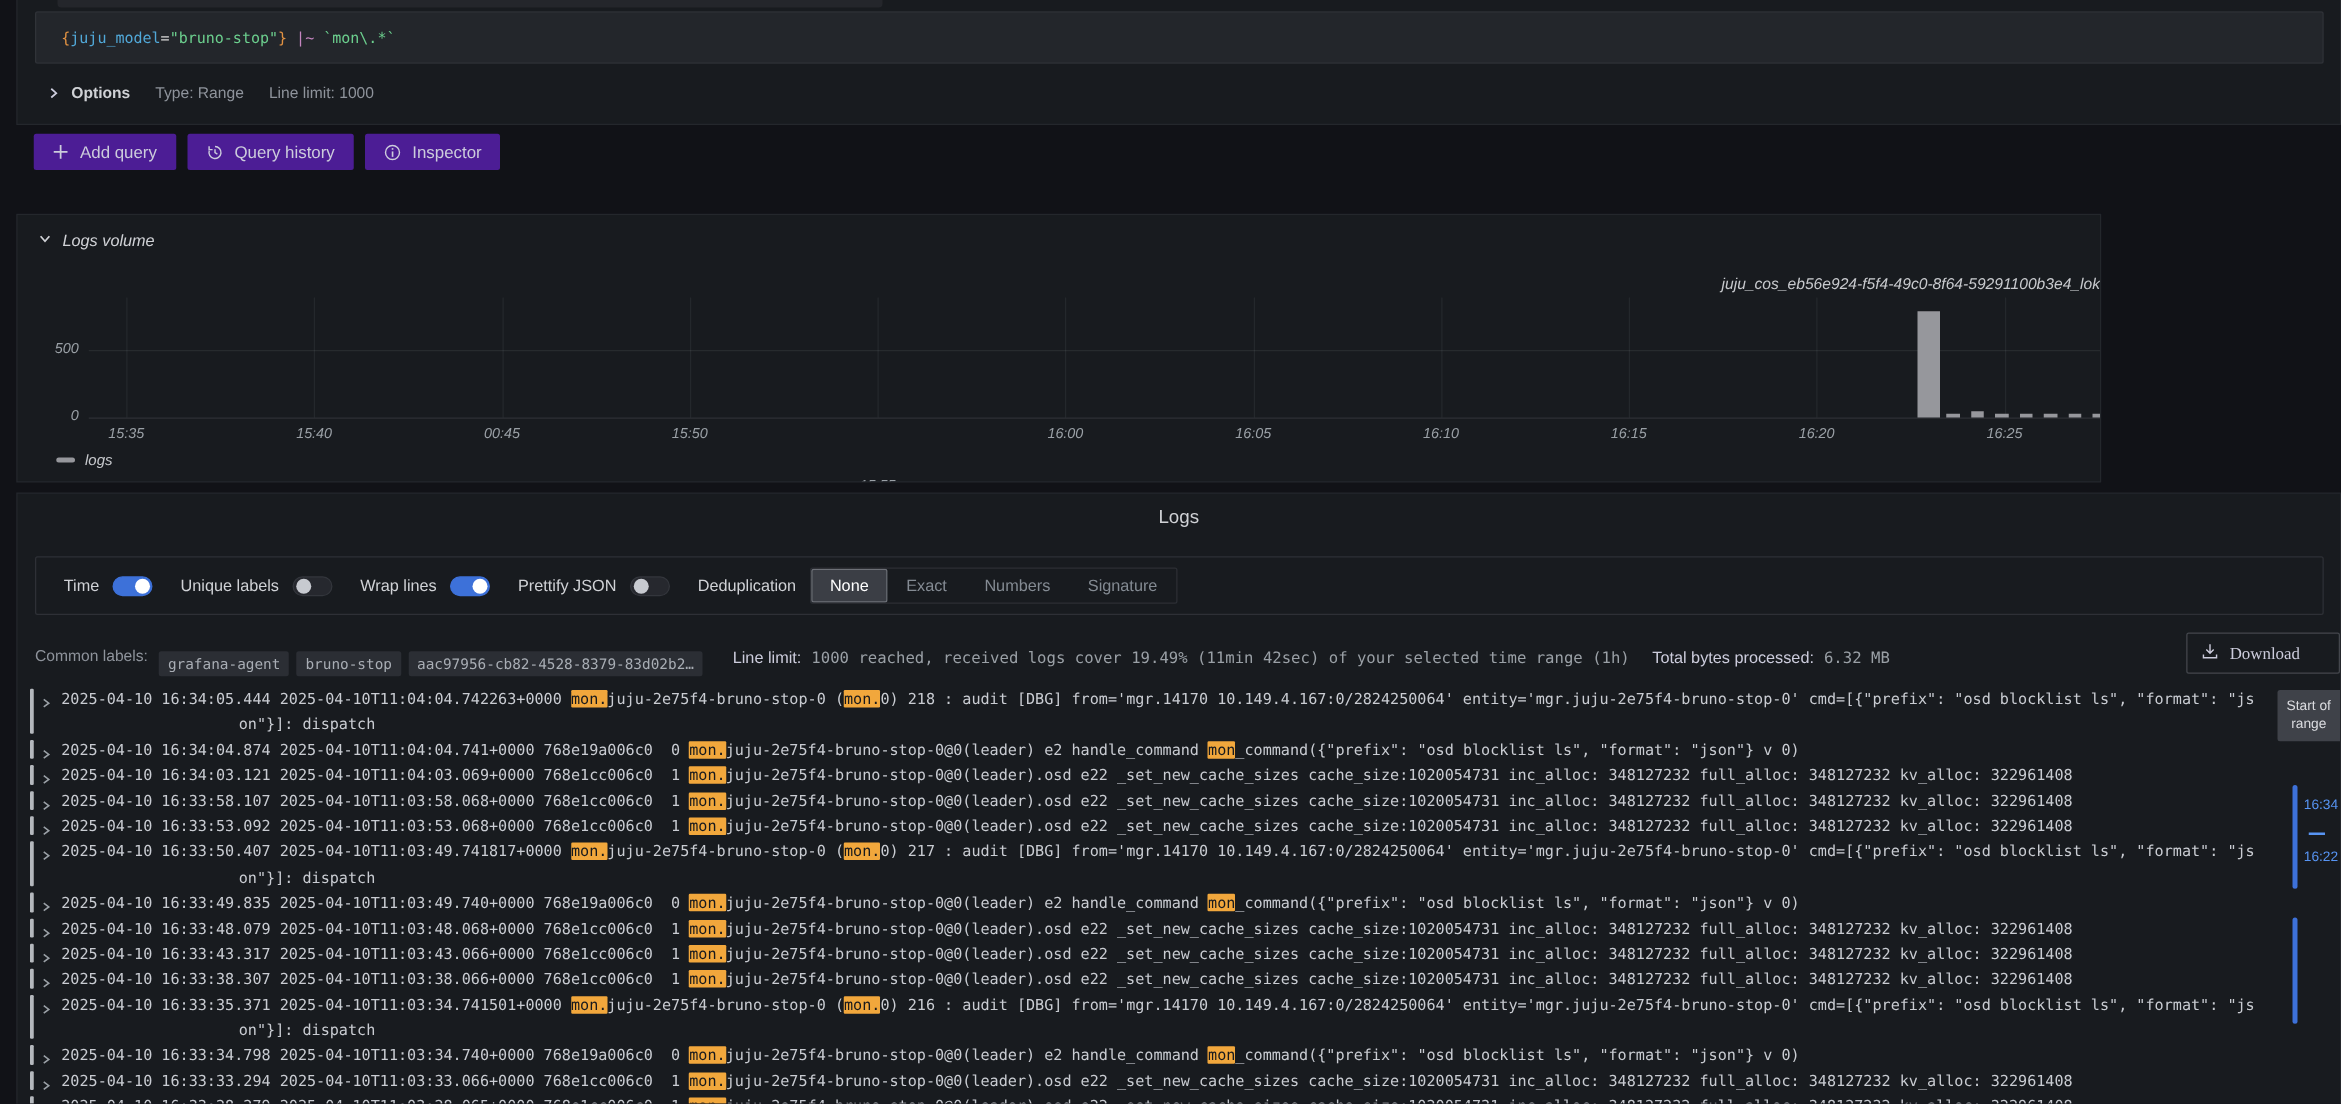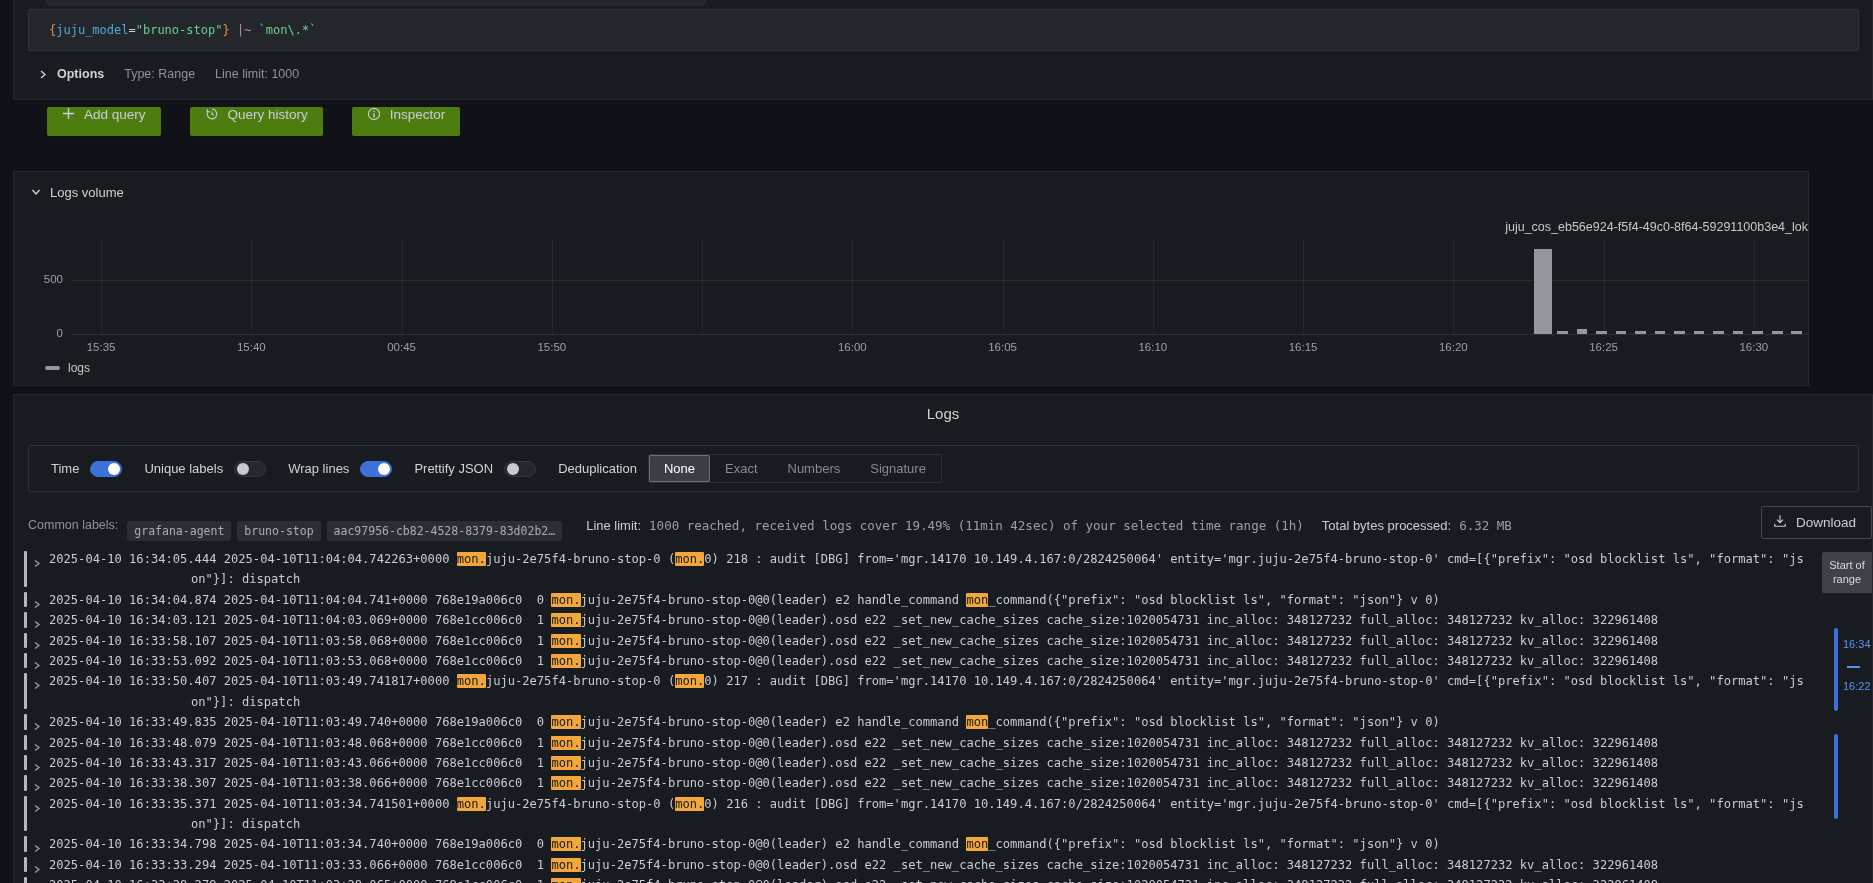--- a/index.html
+++ b/index.html
@@ -18,25 +18,25 @@
   #query-box{position:absolute;left:14px;top:9px;width:1831px;height:42px;background:#23262b;border:1px solid rgba(204,204,220,0.08);border-radius:2px;box-sizing:border-box;display:flex;align-items:center;}
   #query-text{font-size:12px;padding-left:20px;white-space:pre;}
   .q-brace{color:#e09142}.q-label{color:#51a8d8}.q-op{color:#d4d4d4}.q-string{color:#6ccf8e}.q-pipe{color:#c586c0}
   #options-row{position:absolute;left:14px;top:58px;height:32px;display:flex;align-items:center;}
   #options-row .chev{margin:0 10px 0 10px;display:flex;}
   .opt-label{font-size:12.5px;font-weight:600;color:#d0d2d6;}
   .opt-dim{font-size:12.5px;color:#8e939b;margin-left:20px;}
 
   
   #toolbar{position:absolute;left:27px;top:107px;display:flex;gap:9px;}
-  .tb-btn{height:29px;background:#4d7c0f;border-radius:2px;display:flex;align-items:flex-start;gap:9px;padding:0 15px;font-size:13.5px;color:#ccccdc;cursor:pointer;margin-left:20px;}
+  .tb-btn{height:29px;background:#4c1d95;border-radius:2px;display:flex;align-items:center;gap:9px;padding:0 15px;font-size:13.5px;color:#ccccdc;cursor:pointer;}
   .tb-btn svg{display:block;}
 
   
-  #volume-panel{left:13px;top:171px;width:1796px;height:215px;overflow:hidden;}
+  #volume-panel{left:13px;top:171px;width:1668px;height:215px;overflow:hidden;font-style:italic;}
   #volume-header{position:absolute;left:17px;top:11px;display:flex;align-items:center;gap:9px;}
   #volume-title{font-size:13px;color:#d0d2d6;}
   #series-label{position:absolute;right:0;top:48px;font-size:12.5px;color:#c7c9cd;white-space:nowrap;}
   .vline{position:absolute;top:66px;height:96px;width:1px;background:rgba(240,250,255,0.06);}
   .hline{position:absolute;left:57px;width:1803px;height:1px;background:rgba(240,250,255,0.07);}
   .ytick{position:absolute;left:14px;width:35px;text-align:right;font-size:11.5px;color:#9aa0a6;}
   .xtick{position:absolute;top:169px;transform:translateX(-50%);font-size:11.5px;color:#9aa0a6;white-space:nowrap;}
   .vbar{position:absolute;background:#96979c;}
   #legend{position:absolute;left:31px;top:189px;display:flex;align-items:center;gap:8px;}
   #legend-swatch{width:15px;height:4px;border-radius:2px;background:#96979c;}
@@ -54,21 +54,21 @@
   .toggle.on .knob{left:17px;background:#ffffff;}
   .seg-group{display:flex;border:1px solid #2c2f35;border-radius:2px;justify-content:center;}
   .seg-item{padding:6px 15px;font-size:13px;color:#848b93;cursor:pointer;white-space:nowrap;}
   .seg-item.sel{background:#3b3e45;box-shadow:inset 0 0 0 1px #6d7077;border-radius:2px;color:#ffffff;}
   #display-results{position:absolute;right:6px;top:0;height:100%;display:flex;align-items:center;gap:13px;}
   #meta-row{position:absolute;left:14px;top:117px;height:26px;display:flex;align-items:center;}
   #common-labels-label{font-size:12.5px;color:#8e939b;margin-right:9px;}
   .label-badge{font-size:11.5px;background:#2b2e34;color:#a8adb4;padding:3px 7px;border-radius:2px;margin-right:6px;margin-top:12px;}
   .meta-key{font-size:13px;color:#ccccdc;margin-left:18px;margin-right:8px;white-space:nowrap;}
   .meta-val{font-size:12.5px;color:#9aa0a6;white-space:nowrap;}
-  #download-btn{position:absolute;right:0;top:111px;height:31px;border:1px solid #44474d;border-radius:2px;display:flex;align-items:center;gap:9px;padding:0 15px 0 11px;font-size:13.5px;color:#ccccdc;cursor:pointer;background:transparent;}
+  #download-btn{position:absolute;right:0;top:111px;height:31px;border:1px solid #44474d;border-radius:2px;display:flex;align-items:center;gap:9px;padding:0 31px 0 11px;font-size:13.5px;color:#ccccdc;cursor:pointer;background:transparent;font-family:Liberation Serif, serif;}
 
   #log-rows{position:absolute;left:10px;top:154px;width:1810px;bottom:0;overflow:hidden;}
   .log-row{position:relative;padding-left:25px;}
   .log-row .lvl{position:absolute;left:0;top:2px;bottom:3px;width:3px;background:#b4b8bd;border-radius:1px;}
   .log-row .chev{position:absolute;left:9px;top:5px;cursor:pointer;}
   .log-line{height:20.4px;line-height:20.4px;white-space:pre;overflow:hidden;font-family:"DejaVu Sans Mono","Liberation Mono",monospace;font-size:12.1px;color:#c9ccd2;}
   .log-line.cont{padding-left:142px;}
   .hl{background:#f1a73c;color:#17191d;border-radius:1px;}
 
   #start-of-range{position:absolute;right:0;top:157px;width:50px;background:#3f4249;color:#dbdce0;font-size:11px;line-height:13.5px;text-align:center;padding:7px 2px;border-radius:2px 0 0 2px;box-sizing:border-box;}

